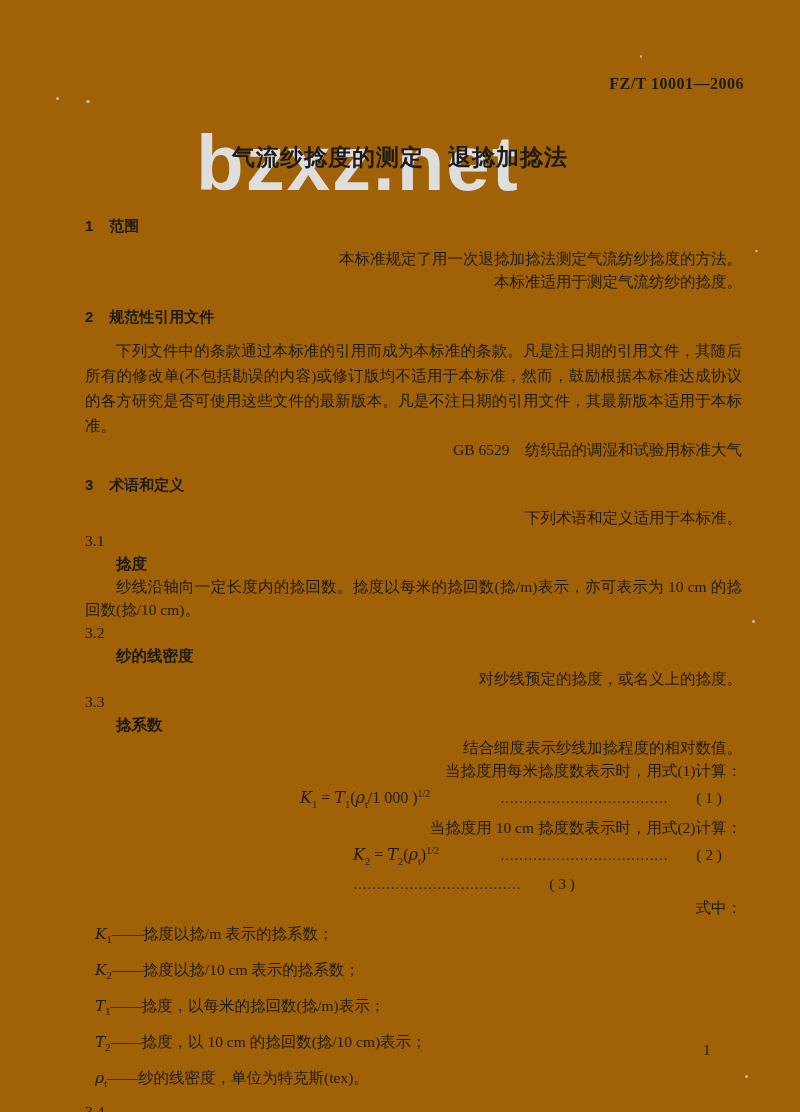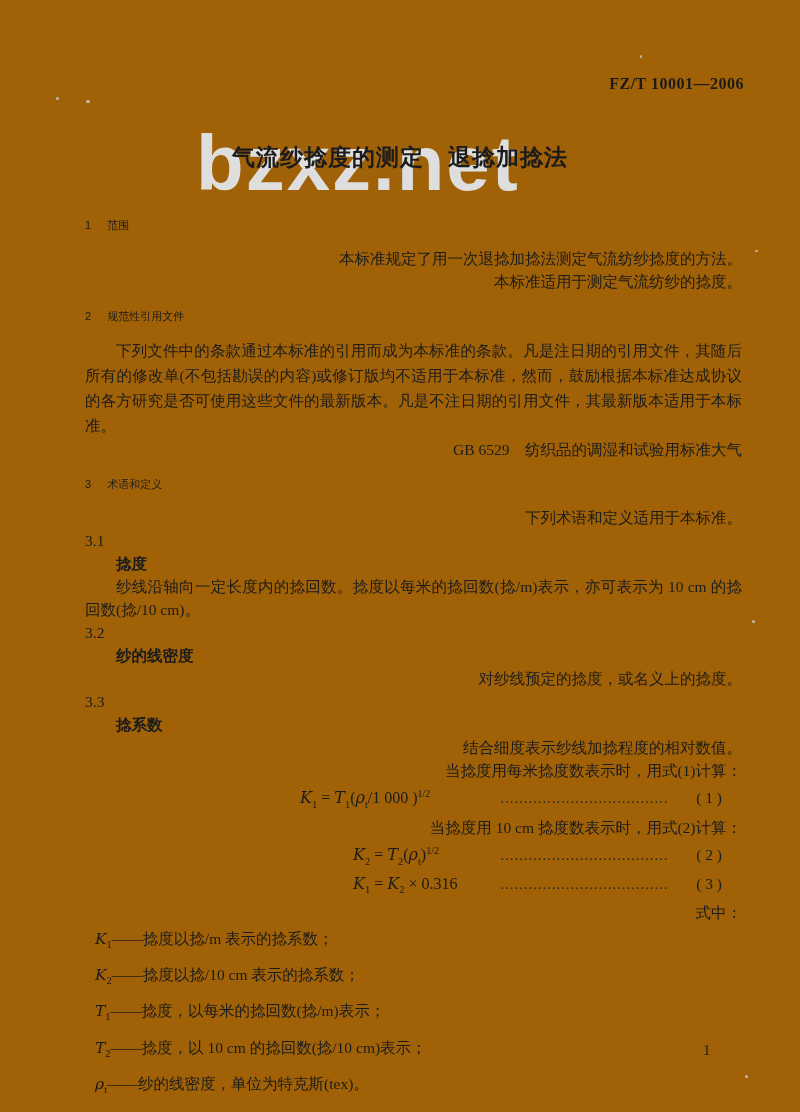--- a/index.html
+++ b/index.html
@@ -29,21 +29,21 @@
     position:absolute;left:85px;right:58px;top:0;z-index:1;
     padding-top:202px;
     font-size:15.5px;line-height:23px;
   }
   .content p{margin:0;}
   .indent{text-indent:31px;text-align:right;}
   .justify{text-align:justify;}
   .lh25{line-height:25px;}
   .clause-h{
     font-family:"Liberation Sans","DejaVu Sans",sans-serif;
-    font-weight:normal;font-size:11px;margin:12px 0 10px;
+    font-weight:bold;font-size:15px;margin:12px 0 10px;
   }
   .c-num{margin-right:16px;}
   .term-num{line-height:23px;}
   .term-name{
     font-family:"Liberation Sans","DejaVu Sans",sans-serif;
     font-weight:bold;margin-left:31px;line-height:23px;
   }
   .eq-row{display:flex;align-items:baseline;padding-right:20px;line-height:23px;}
   .eq-first{padding-left:215px;}
   .eq-rest{padding-left:268px;}
@@ -119,21 +119,20 @@
 
     <p class="indent">当捻度用 10 cm 捻度数表示时，用式(2)计算：</p>
 
     <div class="eq-row eq-rest">
       <span class="eq-expr"><i>K</i><sub>2</sub><span> = </span><i>T</i><sub>2</sub><span>(</span><i>ρ</i><sub>t</sub><span>)</span><sup>1/2</sup></span>
       <span class="eq-leader">……………………………………………………</span>
       <span class="eq-num">( 2 )</span>
     </div>
 
     <div class="eq-row eq-rest">
-      <span class="eq-expr"><i>K</i><sub>1</sub><span> = </span><i>K</i><sub>2</sub><span> × 0.316</span></span>
       <span class="eq-leader">……………………………………………………</span>
       <span class="eq-num">( 3 )</span>
     </div>
 
     <p class="indent">式中：</p>
 
     <div class="where-item">
       <span class="sym"><i>K</i><sub>1</sub></span><span>——捻度以捻/m 表示的捻系数；</span>
     </div>
     <div class="where-item">

